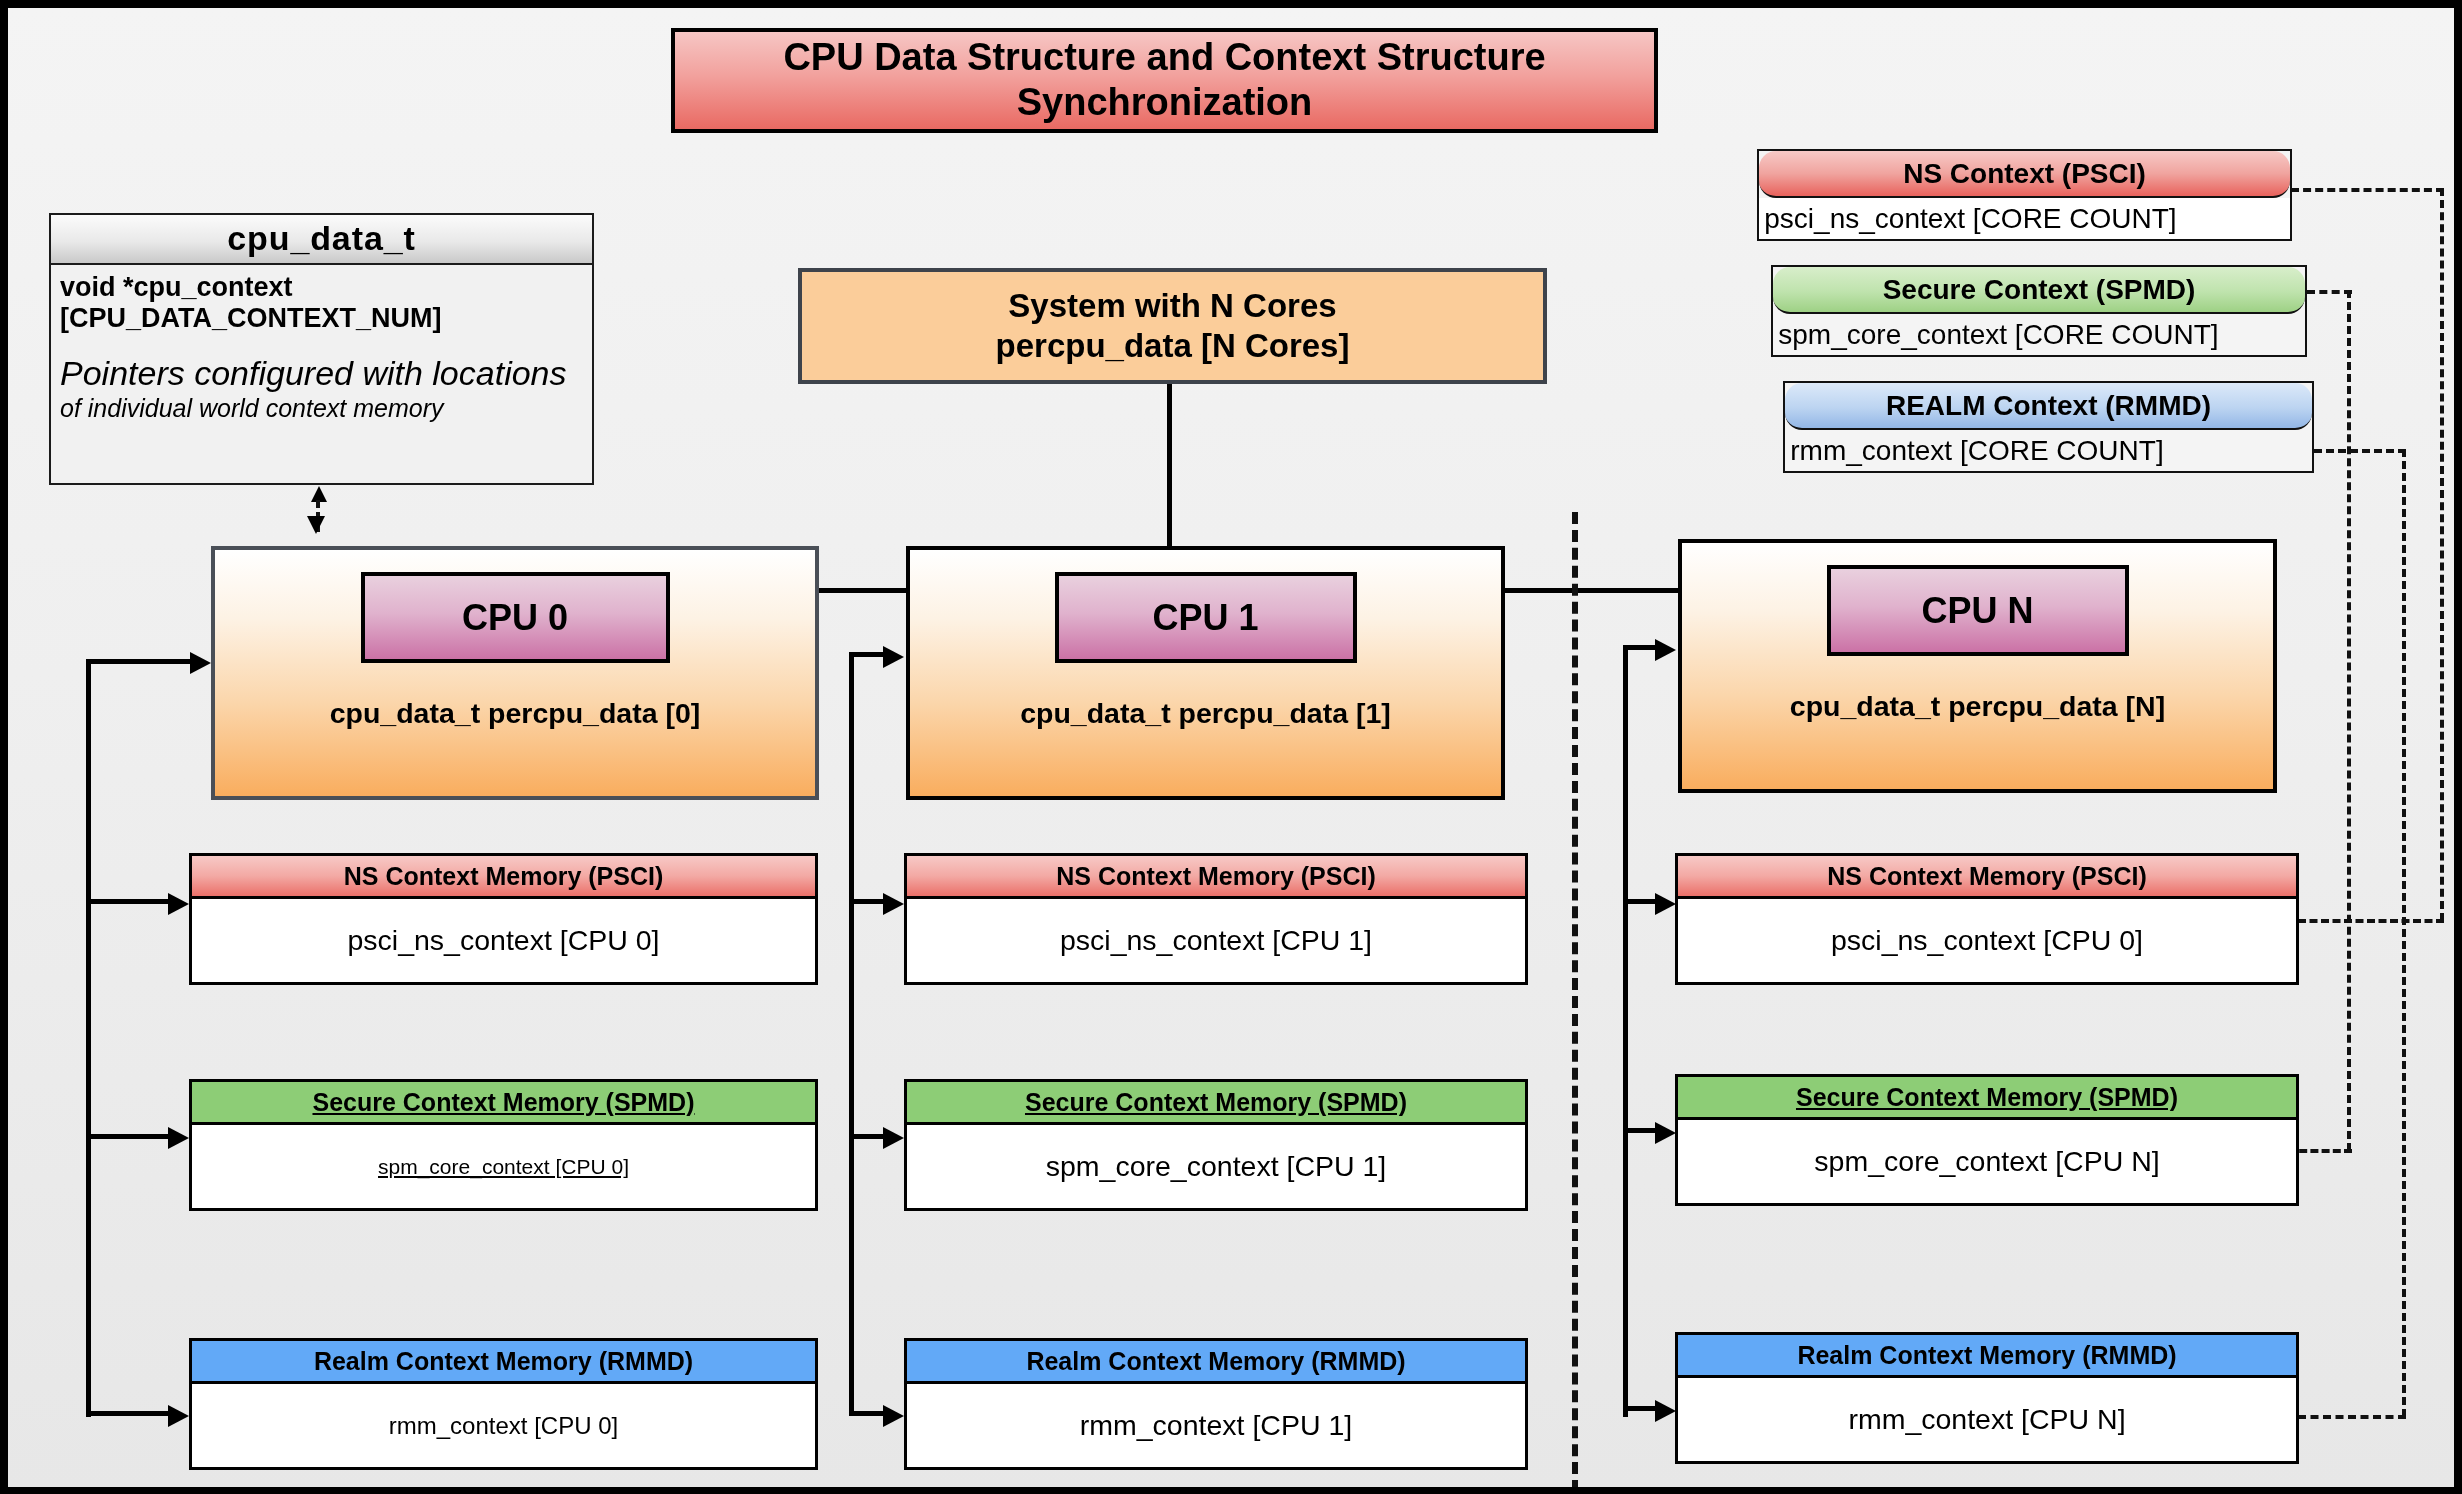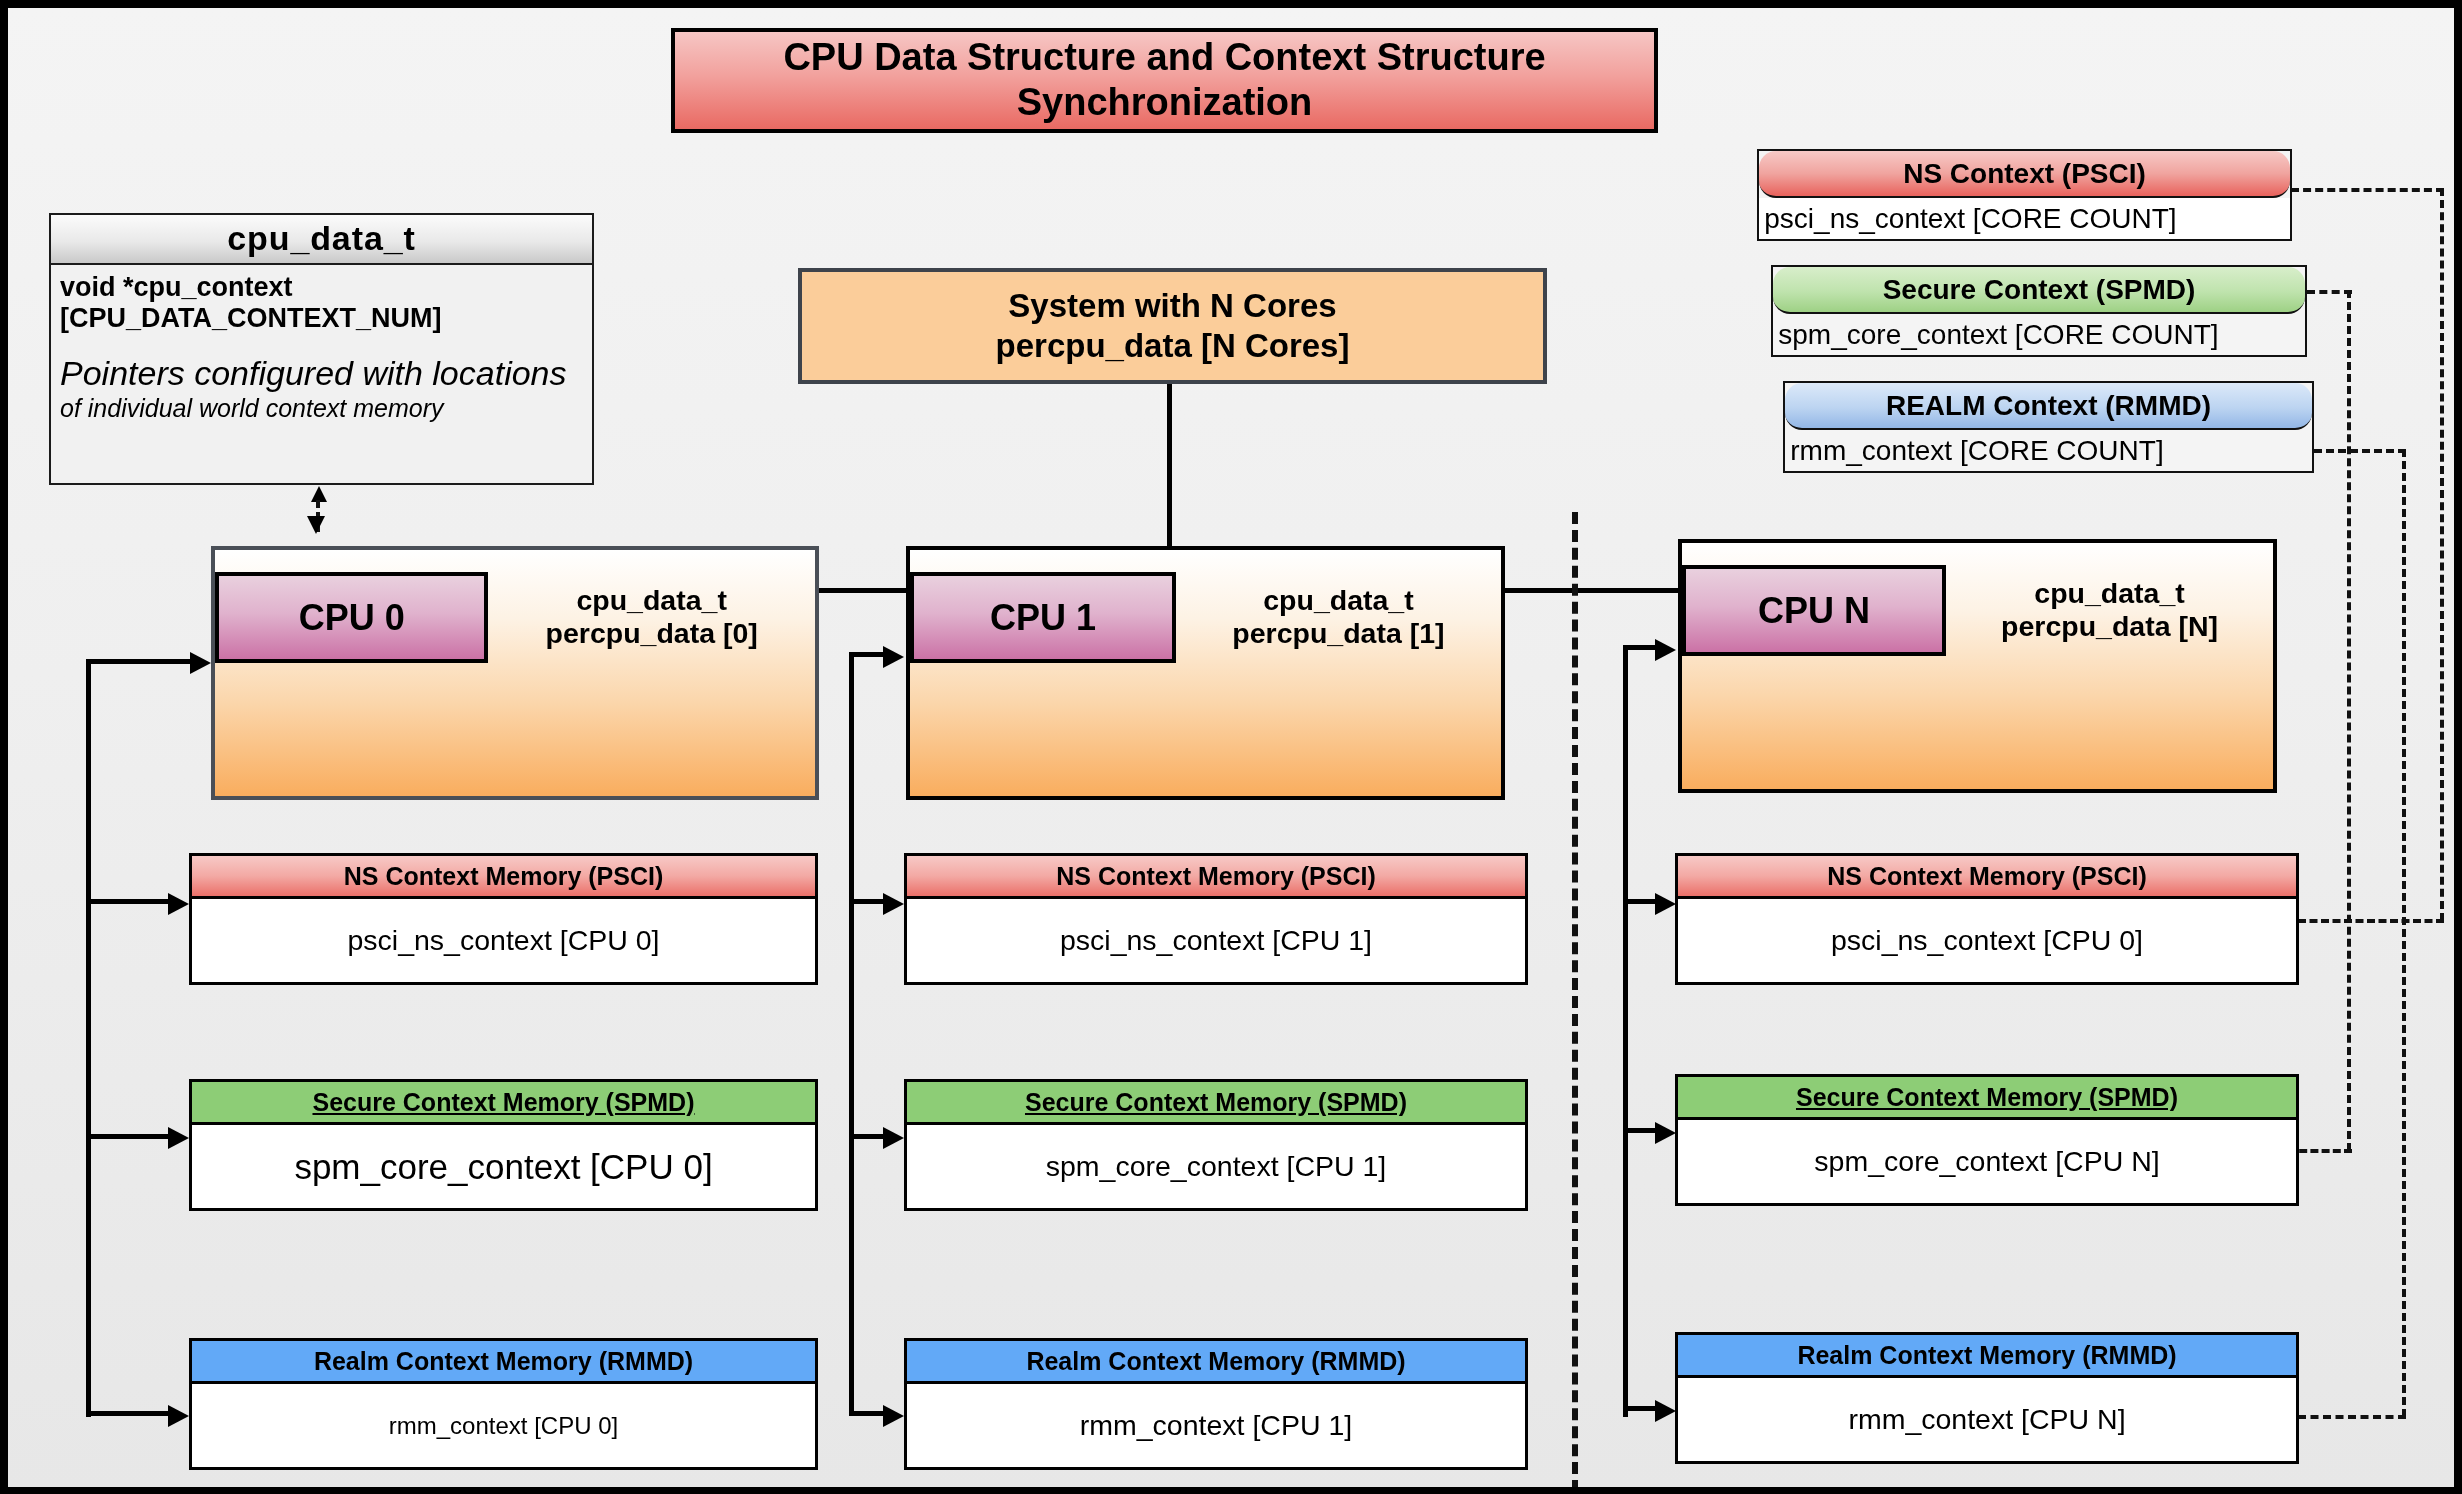--- a/index.html
+++ b/index.html
@@ -50,21 +50,21 @@
   .sys-box{
     border:4.5px solid #3e434b;
     background:#fbcd9a;
     display:flex;flex-direction:column;align-items:center;justify-content:center;
     text-align:center;font-weight:bold;line-height:1.22;color:#000;
   }
 
   
   .cpu-box{
     background:linear-gradient(180deg,#ffffff 0%,#fdf2e4 28%,#fbd6ab 62%,#f9ad5e 100%);
-    display:flex;flex-direction:row;align-items:flex-start;
+    display:flex;flex-direction:column;align-items:center;
   }
   .cpu-box.dark-border{border:4.5px solid #4a4f57;}
   .cpu-box.black-border{border:4.5px solid #000000;}
   .cpu-chip{
     border:4.5px solid #000;
     background:linear-gradient(180deg,#e9d0de 0%,#e0b2cd 45%,#cb72a6 100%);
     display:flex;align-items:center;justify-content:center;
     font-weight:bold;color:#000;
   }
   .cpu-caption{font-weight:bold;color:#000;text-align:center;}
@@ -201,21 +201,21 @@
     <div class="cpu-caption" style="margin-top:34px;font-size:28.5px;">cpu_data_t percpu_data [0]</div>
   </div>
 
   <div class="node ctx" style="left:181px;top:845px;width:629px;height:132px;">
     <div class="ctx-head ns" style="height:40px;font-size:25px;">NS Context Memory (PSCI)</div>
     <div class="ctx-body" style="font-size:28.5px;">psci_ns_context [CPU 0]</div>
   </div>
 
   <div class="node ctx" style="left:181px;top:1071px;width:629px;height:132px;">
     <div class="ctx-head secure" style="height:40px;font-size:25px;">Secure Context Memory (SPMD)</div>
-    <div class="ctx-body" style="font-size:35px;">spm_core_context [CPU 0]</div>
+    <div class="ctx-body" style="font-size:21px;text-decoration:underline;">spm_core_context [CPU 0]</div>
   </div>
 
   <div class="node ctx" style="left:181px;top:1330px;width:629px;height:132px;">
     <div class="ctx-head realm" style="height:40px;font-size:25px;">Realm Context Memory (RMMD)</div>
     <div class="ctx-body" style="font-size:24px;">rmm_context [CPU 0]</div>
   </div>
 
   <div class="ln-v" style="left:78px;top:651px;height:758px;"></div>
   <div class="ln-h" style="left:78px;top:651px;width:107px;"></div>
   <div class="arrow-r" style="left:182px;top:644px;"></div>

